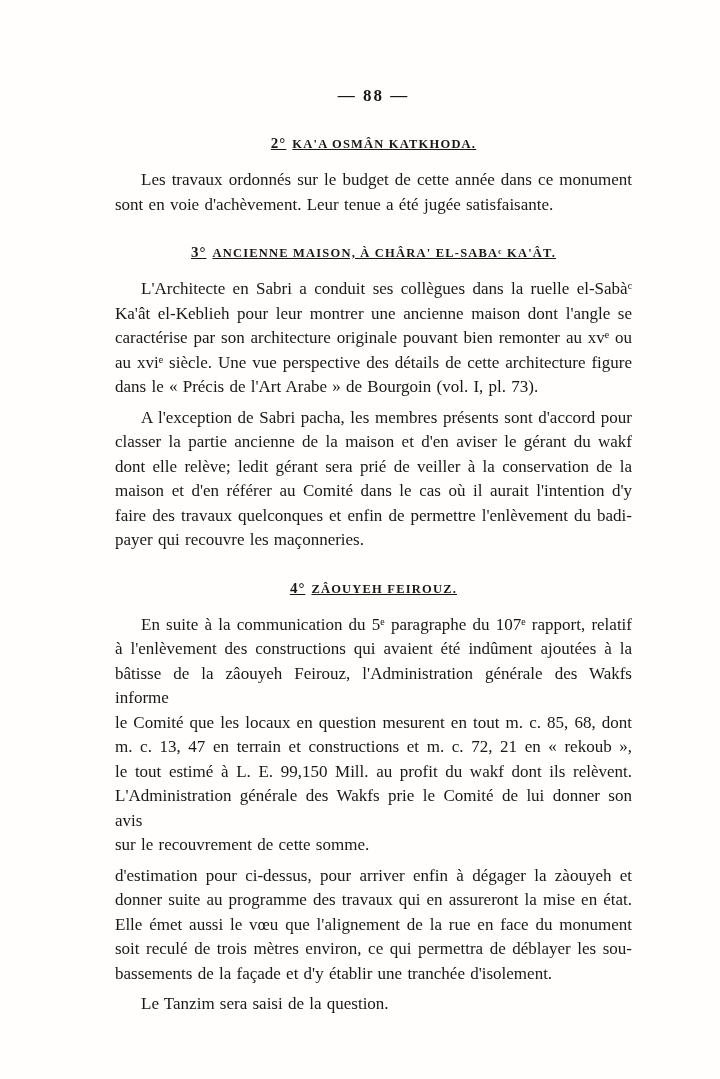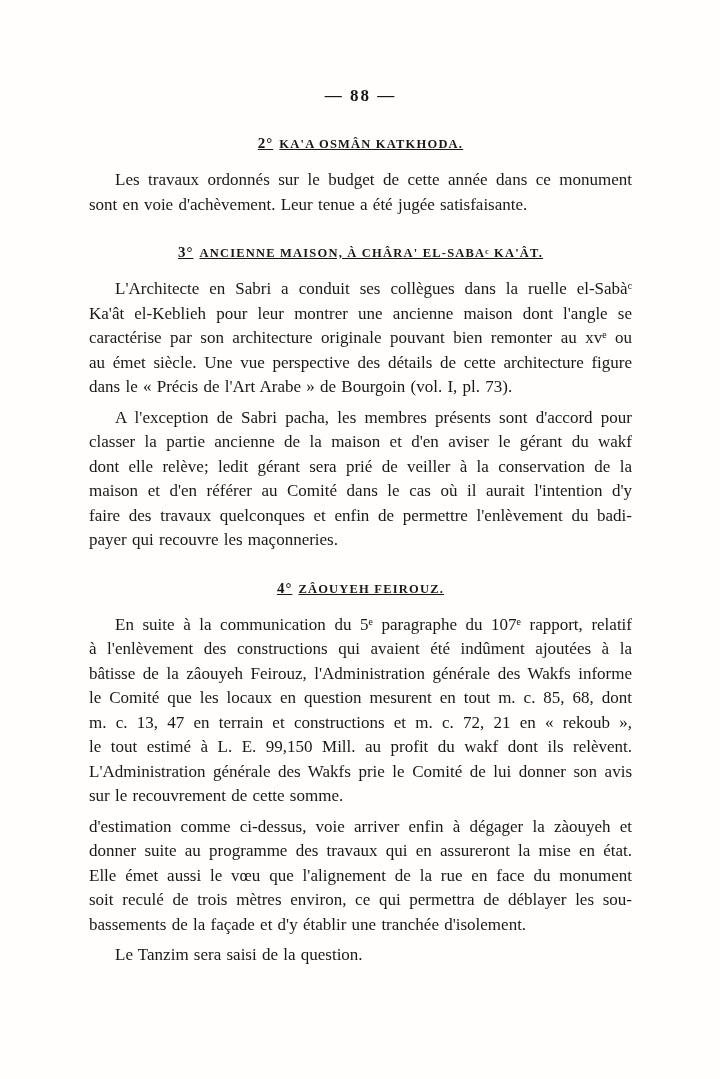--- a/index.html
+++ b/index.html
@@ -11,21 +11,21 @@
     position: relative;
     width: 720px;
     height: 1079px;
     background: #fffefd;
     color: #1b1713;
     font-family: "Liberation Serif", "DejaVu Serif", serif;
     overflow: hidden;
     box-sizing: border-box;
   }
   .content {
-    padding: 86px 82px 0 83px;
+    padding: 86px 82px 0 109px;
   }
   .page-number {
     text-align: center;
     font-size: 17px;
     font-weight: 700;
     letter-spacing: 2px;
     margin-bottom: 28px;
   }
   .section-heading {
     text-align: center;
@@ -82,21 +82,21 @@
     </div>
 
     <div class="section">
       <div class="section-heading">
         <span class="heading-number">3°</span><span class="heading-title">ANCIENNE MAISON, À CHÂRA' EL-SABAᶜ KA'ÂT.</span>
       </div>
       <div class="para">
         <div class="line para-start">L'Architecte en Sabri a conduit ses collègues dans la ruelle el-Sabàᶜ</div>
         <div class="line">Ka'ât el-Keblieh pour leur montrer une ancienne maison dont l'angle se</div>
         <div class="line">caractérise par son architecture originale pouvant bien remonter au xvᵉ ou</div>
-        <div class="line">au émet siècle. Une vue perspective des détails de cette architecture figure</div>
+        <div class="line">au xviᵉ siècle. Une vue perspective des détails de cette architecture figure</div>
         <div class="line para-end">dans le « Précis de l'Art Arabe » de Bourgoin (vol. I, pl. 73).</div>
       </div>
       <div class="para">
         <div class="line para-start">A l'exception de Sabri pacha, les membres présents sont d'accord pour</div>
         <div class="line">classer la partie ancienne de la maison et d'en aviser le gérant du wakf</div>
         <div class="line">dont elle relève; ledit gérant sera prié de veiller à la conservation de la</div>
         <div class="line">maison et d'en référer au Comité dans le cas où il aurait l'intention d'y</div>
         <div class="line">faire des travaux quelconques et enfin de permettre l'enlèvement du badi-</div>
         <div class="line para-end">payer qui recouvre les maçonneries.</div>
       </div>
@@ -110,21 +110,21 @@
         <div class="line para-start">En suite à la communication du 5ᵉ paragraphe du 107ᵉ rapport, relatif</div>
         <div class="line">à l'enlèvement des constructions qui avaient été indûment ajoutées à la</div>
         <div class="line">bâtisse de la zâouyeh Feirouz, l'Administration générale des Wakfs informe</div>
         <div class="line">le Comité que les locaux en question mesurent en tout m. c. 85, 68, dont</div>
         <div class="line">m. c. 13, 47 en terrain et constructions et m. c. 72, 21 en « rekoub »,</div>
         <div class="line">le tout estimé à L. E. 99,150 Mill. au profit du wakf dont ils relèvent.</div>
         <div class="line">L'Administration générale des Wakfs prie le Comité de lui donner son avis</div>
         <div class="line para-end">sur le recouvrement de cette somme.</div>
       </div>
       <div class="para">
-        <div class="line">d'estimation comme ci-dessus, voie arriver enfin à dégager la zàouyeh et</div>
+        <div class="line">d'estimation pour ci-dessus, pour arriver enfin à dégager la zàouyeh et</div>
         <div class="line">donner suite au programme des travaux qui en assureront la mise en état.</div>
         <div class="line">Elle émet aussi le vœu que l'alignement de la rue en face du monument</div>
         <div class="line">soit reculé de trois mètres environ, ce qui permettra de déblayer les sou-</div>
         <div class="line para-end">bassements de la façade et d'y établir une tranchée d'isolement.</div>
       </div>
       <div class="para">
         <div class="line para-start para-end">Le Tanzim sera saisi de la question.</div>
       </div>
     </div>
 

